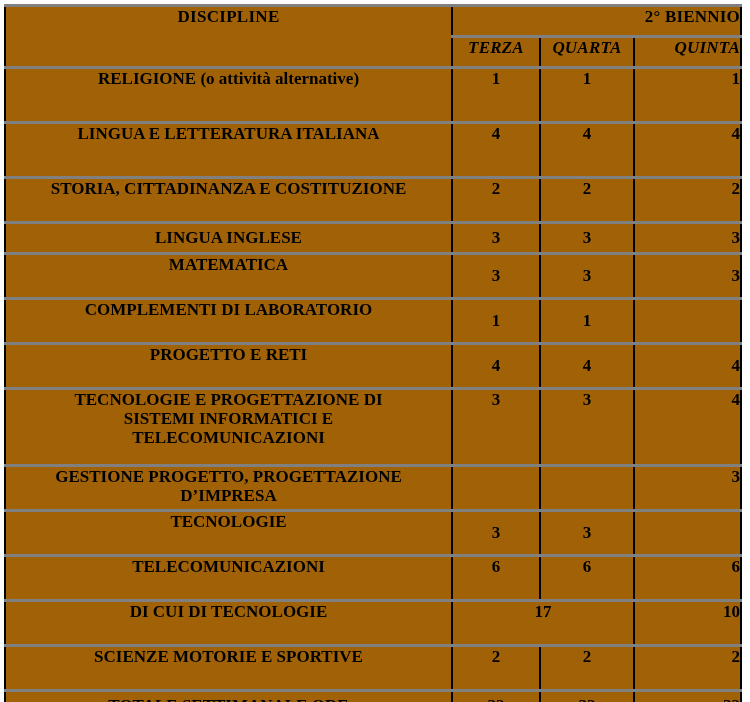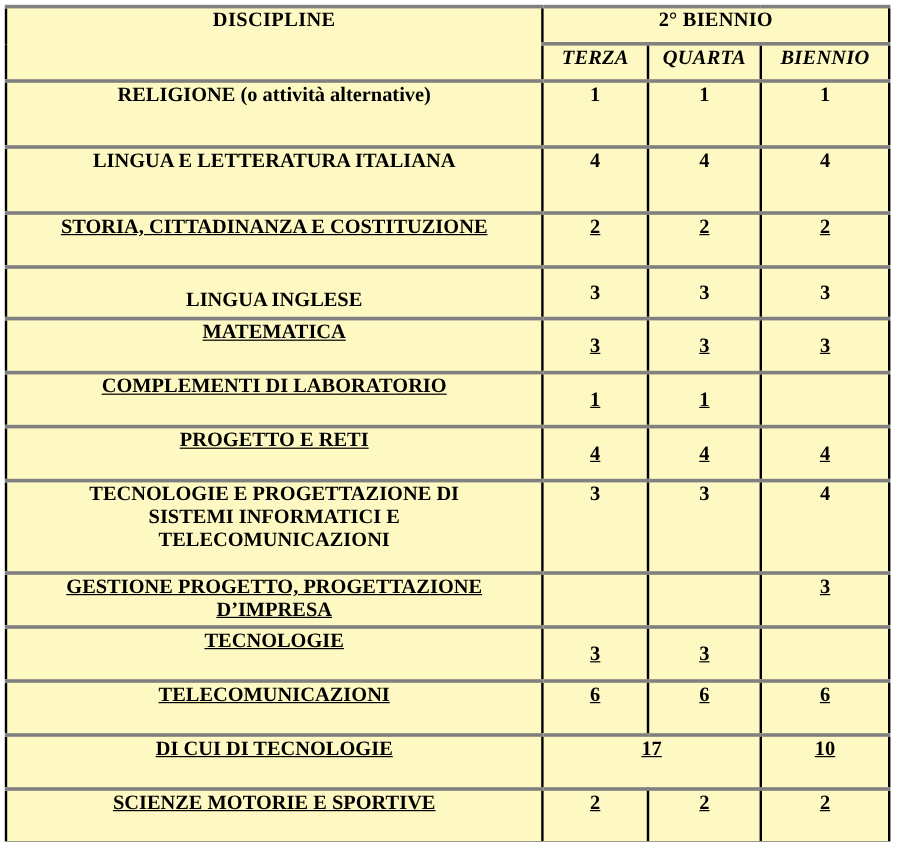--- a/index.html
+++ b/index.html
@@ -43,31 +43,32 @@
     border-top: 3px solid #808080;
     border-bottom: 3px solid #808080;
     border-left: 2px solid #000000;
     border-right: 2px solid #000000;
     padding: 0;
     font-weight: bold;
     font-size: 17px;
     line-height: 1.12;
     text-align: center;
     vertical-align: top;
-    background: #fef9c3;
+    background: #a16207;
   }
 
   
   table.quadro td.disc,
   table.quadro th.disc {
     border-left: none;
   }
   table.quadro td.last,
   table.quadro th.last {
     border-right: none;
+    text-align: right;
   }
 
   
   th.disc-head {
     vertical-align: middle;
     font-size: 17px;
     letter-spacing: 0.3px;
   }
   th.biennio {
     vertical-align: middle;
@@ -84,37 +85,37 @@
   }
 
   
   td.label {
     text-align: center;
     padding: 3px 4px 0 4px;
     vertical-align: top;
   }
   td.label.mid {
     vertical-align: middle;
-    padding-top: 12px;
+    padding-top: 0;
   }
   td.num {
     text-align: center;
     vertical-align: bottom;
     padding-bottom: 4px;
     font-size: 17px;
   }
   td.num.mid {
     vertical-align: middle;
     padding-bottom: 0;
   }
   td.num.blank { font-size: 17px; }
 
   
   tr.r-tall  td, tr.r-tall  th { height: 52px; font-family: Liberation Serif, serif; }
-  tr.r-mid   td, tr.r-mid   th { height: 42px; text-decoration: underline; }
+  tr.r-mid   td, tr.r-mid   th { height: 42px; }
   tr.r-short td, tr.r-short th { height: 28px; }
   tr.r-xtall td, tr.r-xtall th { height: 74px; }
 
   .lbl-line { display: block; }
 </style>
 </head>
 <body>
 
 <div id="quadro-orario">
 
@@ -127,21 +128,21 @@
     </colgroup>
 
     <thead>
       <tr class="r-short">
         <th class="disc disc-head" rowspan="2">DISCIPLINE</th>
         <th class="biennio last" colspan="3">2° BIENNIO</th>
       </tr>
       <tr class="r-short">
         <th class="anno">TERZA</th>
         <th class="anno">QUARTA</th>
-        <th class="anno last">BIENNIO</th>
+        <th class="anno last">QUINTA</th>
       </tr>
     </thead>
 
     <tbody>
 
       <tr class="r-tall">
         <td class="disc label">RELIGIONE (o attività alternative)</td>
         <td class="num">1</td>
         <td class="num">1</td>
         <td class="num last">1</td>

